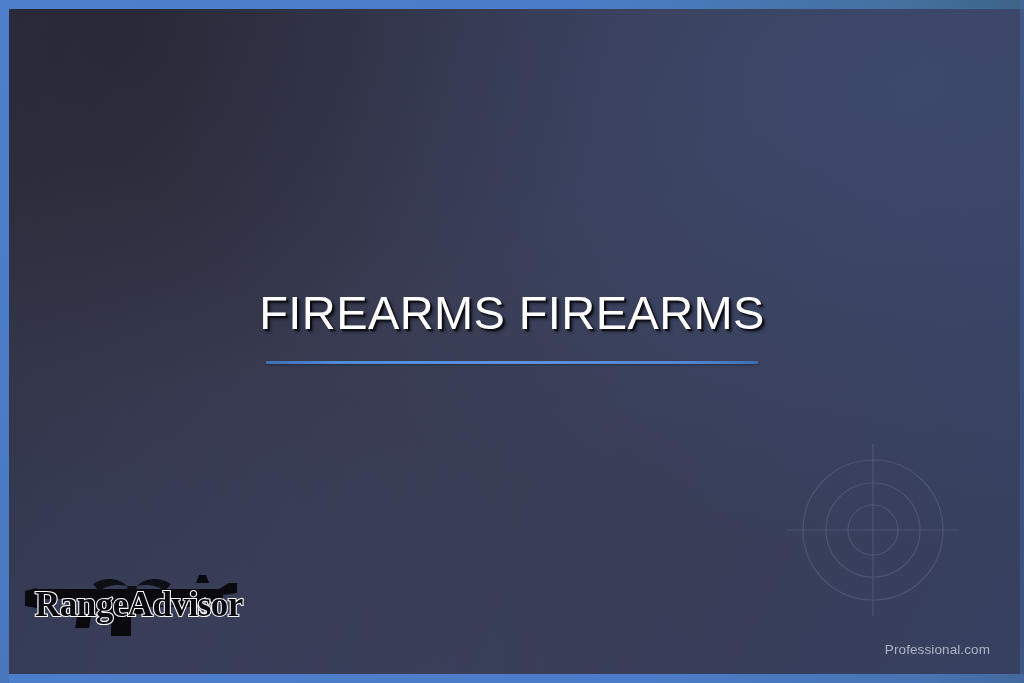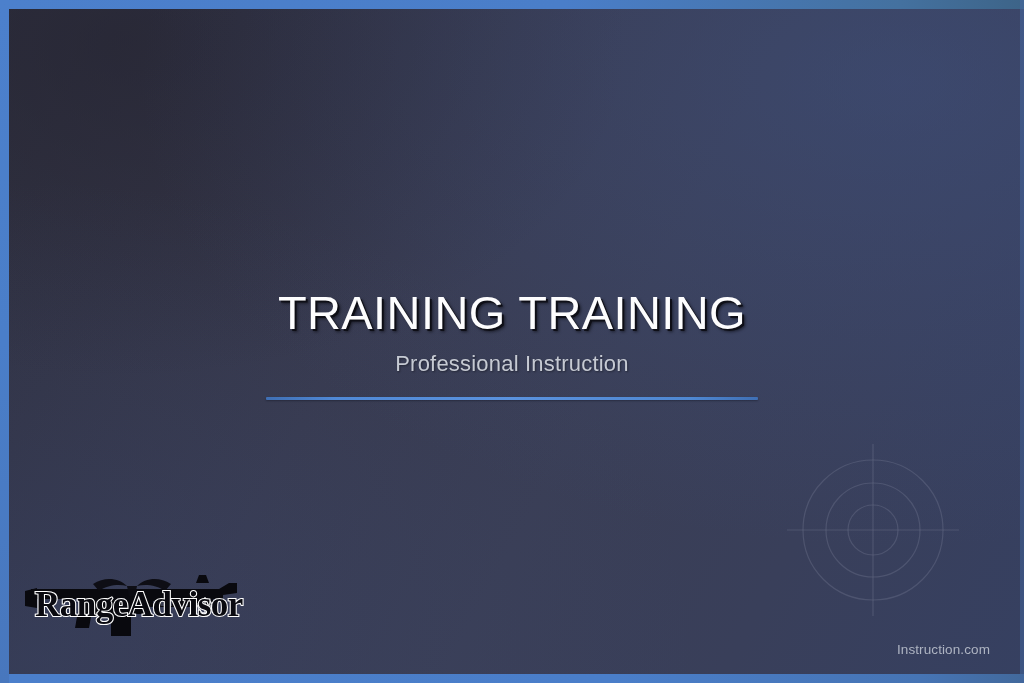--- a/index.html
+++ b/index.html
@@ -157,26 +157,25 @@
         <circle cx="86" cy="86" r="70"></circle>
         <circle cx="86" cy="86" r="47"></circle>
         <circle cx="86" cy="86" r="25"></circle>
         <line x1="0" y1="86" x2="172" y2="86"></line>
         <line x1="86" y1="0" x2="86" y2="172"></line>
       </g>
     </svg>
   </div>
 
   <div class="title-block">
-    <h1 class="slide-title">TRAINING TRAINING</h1>
-    <p class="slide-subtitle">Professional Instruction</p>
+    <h1 class="slide-title">FIREARMS FIREARMS</h1>
     <div class="title-rule"></div>
   </div>
 
-  <div class="footer-url">Instruction.com</div>
+  <div class="footer-url">Professional.com</div>
 
   <div class="brand-logo">
     <svg width="232" height="78" viewBox="0 0 232 78" aria-hidden="true">
       <defs>
         <clipPath id="logoclip">
             <rect x="0" y="0" width="232" height="78"></rect>
           </clipPath>
       </defs>
       <g clip-path="url(#logoclip)">
 

